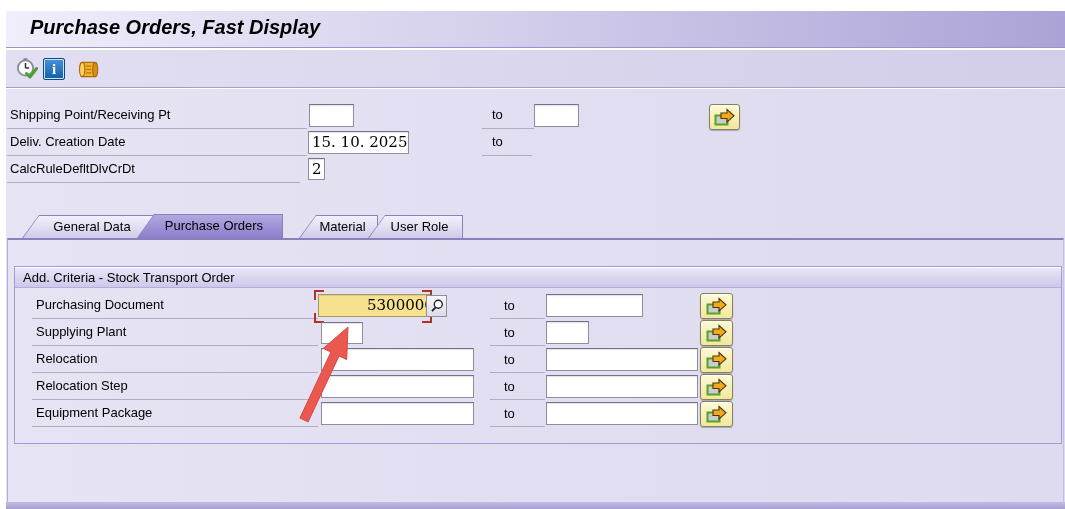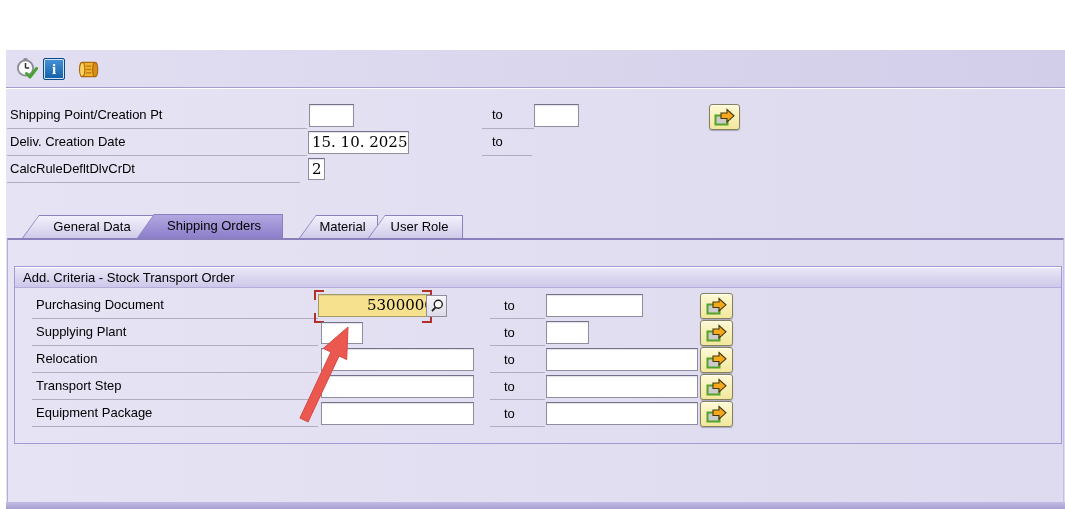--- a/index.html
+++ b/index.html
@@ -82,20 +82,23 @@
 
   svg{display:block;}
 </style>
 </head>
 <body>
 
 <div class="page">
 
   <div class="abs mainbg"></div>
 
+  <div class="abs titlebar">
+    <span class="t">Purchase Orders, Fast Display</span>
+  </div>
 
   <div class="abs toolbar">
     <div class="tb-ico" style="left:8px;">
       <svg width="24" height="24" viewBox="0 0 24 24">
         <rect x="9.5" y="1.2" width="4" height="2.6" fill="#8a8a96"></rect>
         <circle cx="11.5" cy="11" r="7.6" fill="#fbfbfd" stroke="#8a8a96" stroke-width="1.8"></circle>
         <line x1="11.5" y1="11" x2="11.5" y2="6" stroke="#333" stroke-width="1.5"></line>
         <line x1="11.5" y1="11" x2="15.2" y2="11" stroke="#333" stroke-width="1.5"></line>
         <path d="M12.5 16.5 L16 20 L22.5 11.5" fill="none" stroke="#49a132" stroke-width="3" stroke-linecap="round" stroke-linejoin="round"></path>
       </svg>
@@ -108,21 +111,21 @@
         <rect x="4" y="4.5" width="16" height="15" rx="2" fill="#f5b32a" stroke="#a96a12" stroke-width="1.4"></rect>
         <ellipse cx="19" cy="12" rx="2.6" ry="7.4" fill="#d98f16" stroke="#a96a12" stroke-width="1.2"></ellipse>
         <ellipse cx="5.4" cy="12" rx="2.8" ry="7.4" fill="#fbd35e" stroke="#a96a12" stroke-width="1.2"></ellipse>
         <line x1="9.5" y1="8.5" x2="15" y2="8.5" stroke="#b9791a" stroke-width="1.4"></line>
         <line x1="9.5" y1="12" x2="15" y2="12" stroke="#b9791a" stroke-width="1.4"></line>
         <line x1="9.5" y1="15.5" x2="15" y2="15.5" stroke="#b9791a" stroke-width="1.4"></line>
       </svg>
     </div>
   </div>
 
-  <span class="lbl" style="left:10px;top:107px;">Shipping Point/Creation Pt</span>
+  <span class="lbl" style="left:10px;top:107px;">Shipping Point/Receiving Pt</span>
   <div class="uline" style="left:7px;top:128px;width:300px;"></div>
   <div class="fld" style="left:309px;top:104px;width:45px;height:23px;"></div>
   <span class="tolbl" style="left:483px;top:107px;">to</span>
   <div class="uline" style="left:482px;top:128px;width:52px;"></div>
   <div class="fld" style="left:534px;top:104px;width:45px;height:23px;"></div>
   <div class="mbtn" style="left:709px;top:104px;">
     <svg width="22" height="18" viewBox="0 0 22 18">
       <rect x="1.5" y="7.5" width="12" height="9" fill="#cccccc" stroke="#55a22a" stroke-width="2"></rect>
       <polygon points="7,5 13,5 13,1.5 20,7.8 13,14 13,10.5 7,10.5" fill="#f6a81c" stroke="#46380f" stroke-width="1.1"></polygon>
     </svg>
@@ -139,21 +142,21 @@
   <div class="fld" style="left:308px;top:158px;width:17px;height:22px;">2</div>
 
   <div class="tab" style="left:22px;top:215px;width:132px;z-index:1;">
     <div class="edge"></div>
       <div class="fill"></div>
     <span class="cap">General Data</span>
   </div>
   <div class="tab active" style="left:137px;top:214px;width:146px;">
     <div class="edge"></div>
       <div class="fill"></div>
-    <span class="cap">Shipping Orders</span>
+    <span class="cap">Purchase Orders</span>
   </div>
   <div class="tab" style="left:299px;top:215px;width:79px;z-index:1;">
     <div class="edge"></div>
       <div class="fill"></div>
     <span class="cap">Material</span>
   </div>
   <div class="tab" style="left:368px;top:215px;width:95px;z-index:1;">
     <div class="edge"></div>
       <div class="fill"></div>
     <span class="cap">User Role</span>
@@ -210,21 +213,21 @@
   <span class="tolbl" style="left:495px;top:352px;">to</span>
   <div class="uline" style="left:490px;top:372px;width:55px;"></div>
   <div class="fld" style="left:546px;top:348px;width:152px;height:23px;"></div>
   <div class="mbtn" style="left:700px;top:347px;width:33px;">
     <svg width="22" height="18" viewBox="0 0 22 18">
       <rect x="1.5" y="7.5" width="12" height="9" fill="#cccccc" stroke="#55a22a" stroke-width="2"></rect>
       <polygon points="7,5 13,5 13,1.5 20,7.8 13,14 13,10.5 7,10.5" fill="#f6a81c" stroke="#46380f" stroke-width="1.1"></polygon>
     </svg>
   </div>
 
-  <span class="lbl" style="left:36px;top:378px;">Transport Step</span>
+  <span class="lbl" style="left:36px;top:378px;">Relocation Step</span>
   <div class="uline" style="left:32px;top:399px;width:286px;"></div>
   <div class="fld" style="left:321px;top:375px;width:153px;height:23px;"></div>
   <span class="tolbl" style="left:495px;top:379px;">to</span>
   <div class="uline" style="left:490px;top:399px;width:55px;"></div>
   <div class="fld" style="left:546px;top:375px;width:152px;height:23px;"></div>
   <div class="mbtn" style="left:700px;top:374px;width:33px;">
     <svg width="22" height="18" viewBox="0 0 22 18">
       <rect x="1.5" y="7.5" width="12" height="9" fill="#cccccc" stroke="#55a22a" stroke-width="2"></rect>
       <polygon points="7,5 13,5 13,1.5 20,7.8 13,14 13,10.5 7,10.5" fill="#f6a81c" stroke="#46380f" stroke-width="1.1"></polygon>
     </svg>

